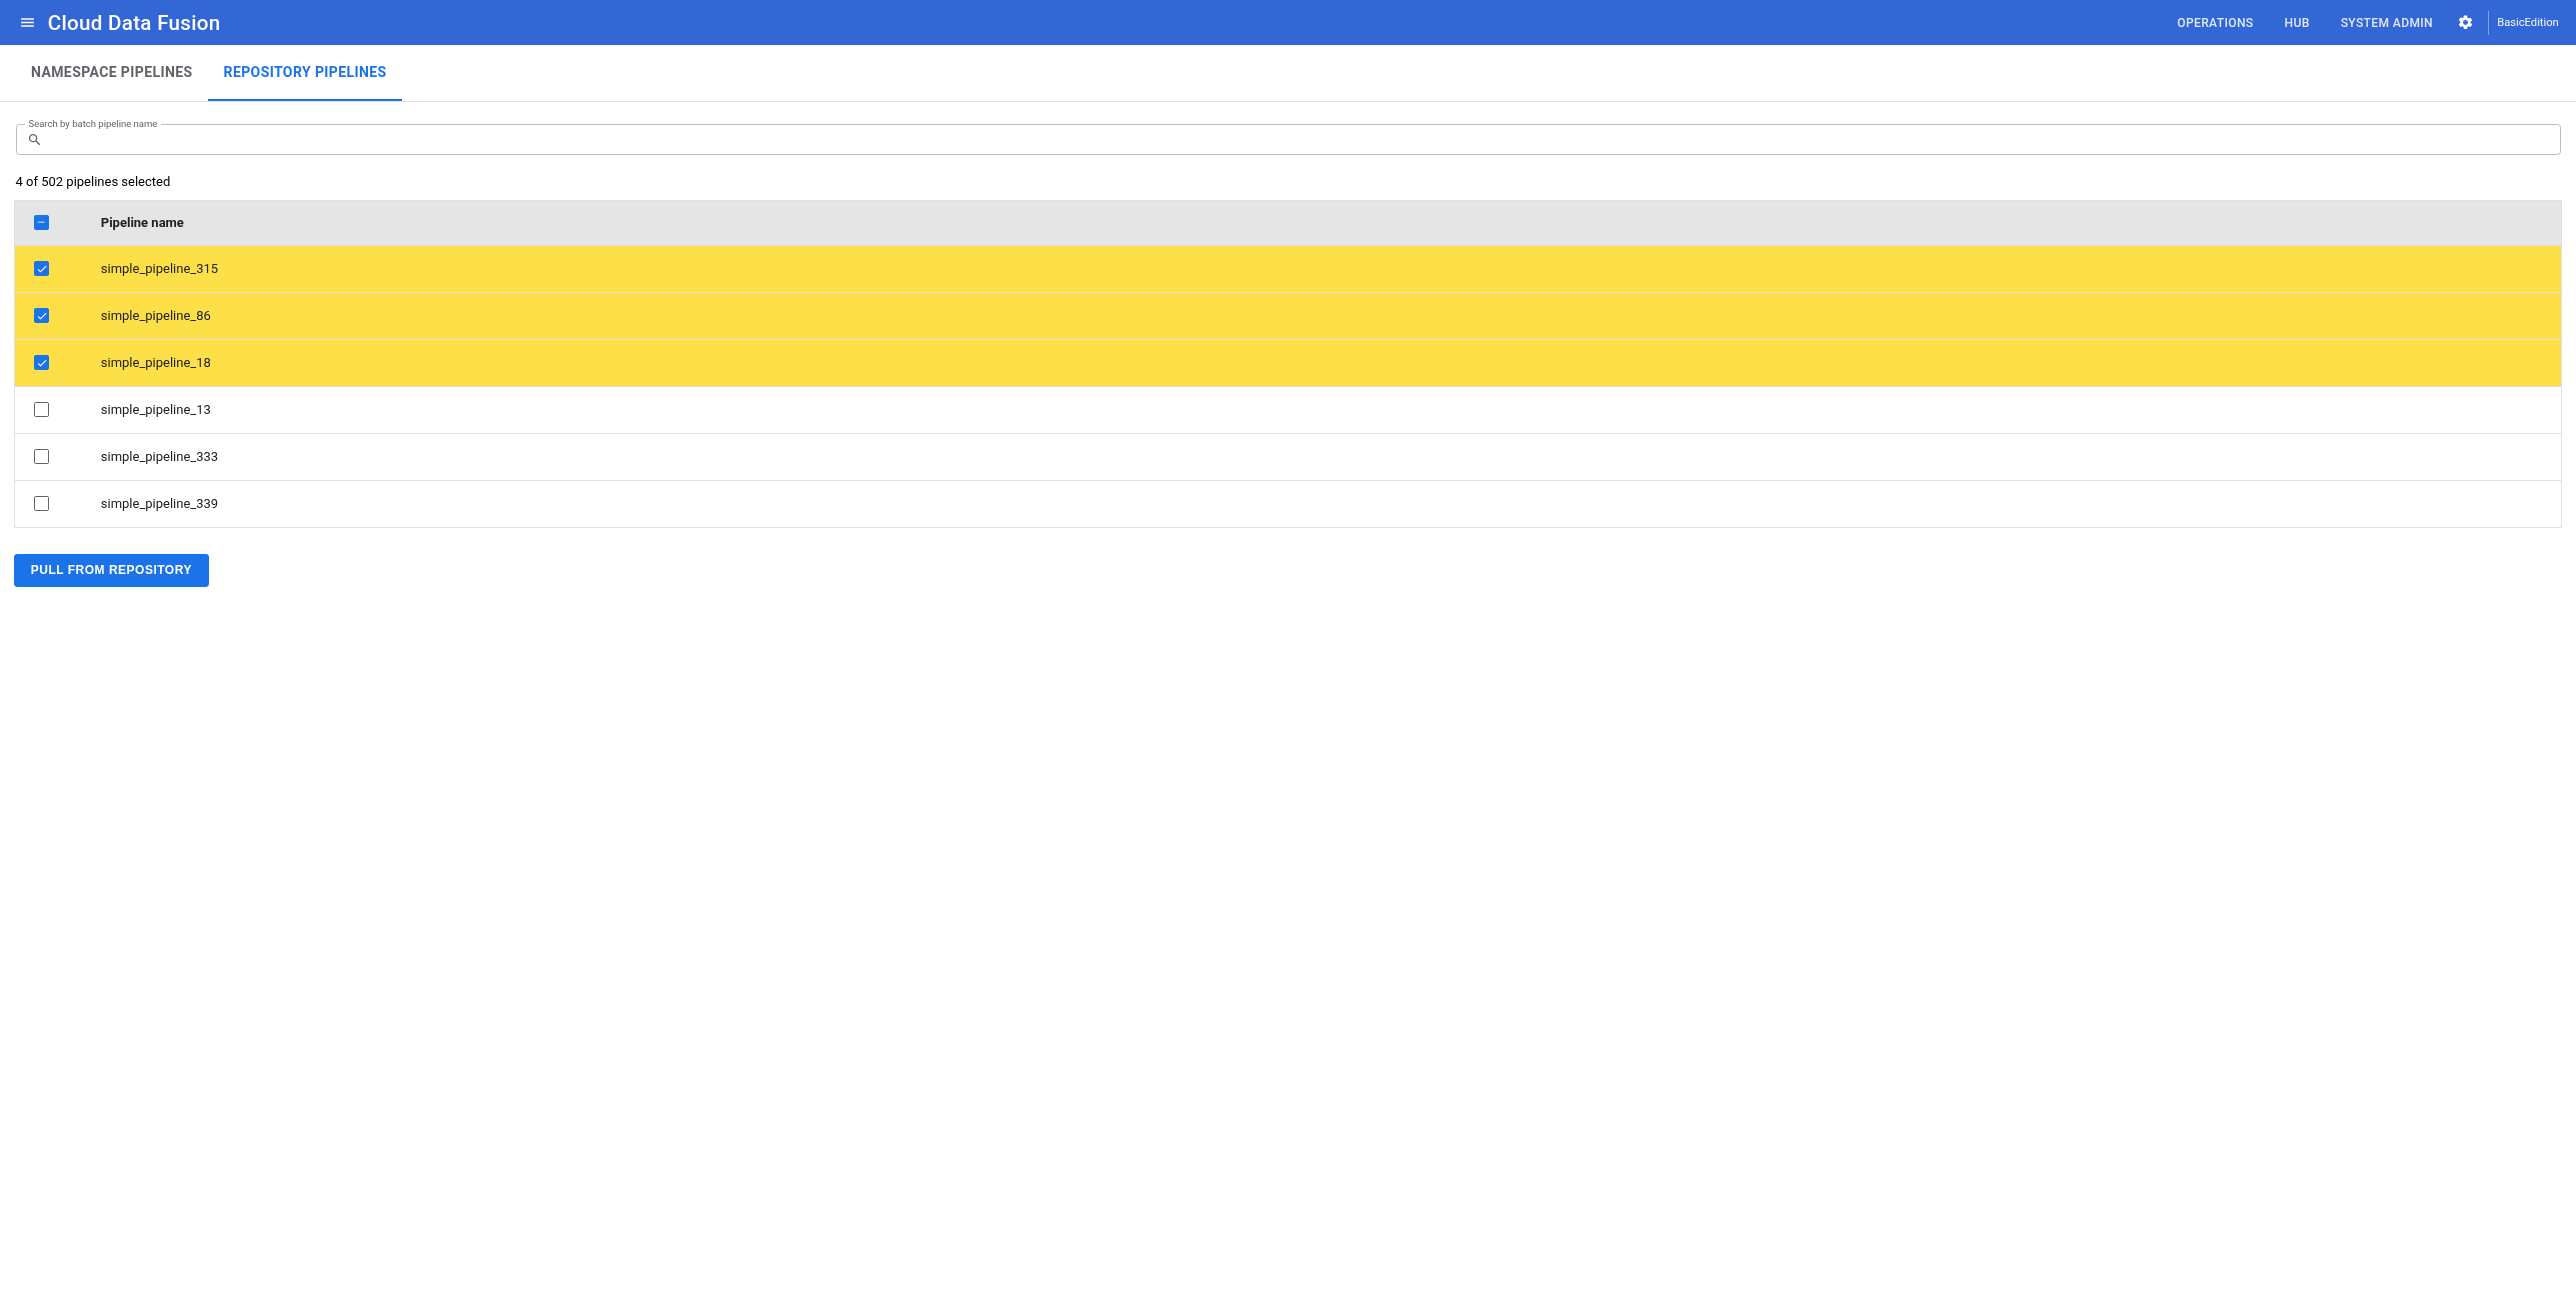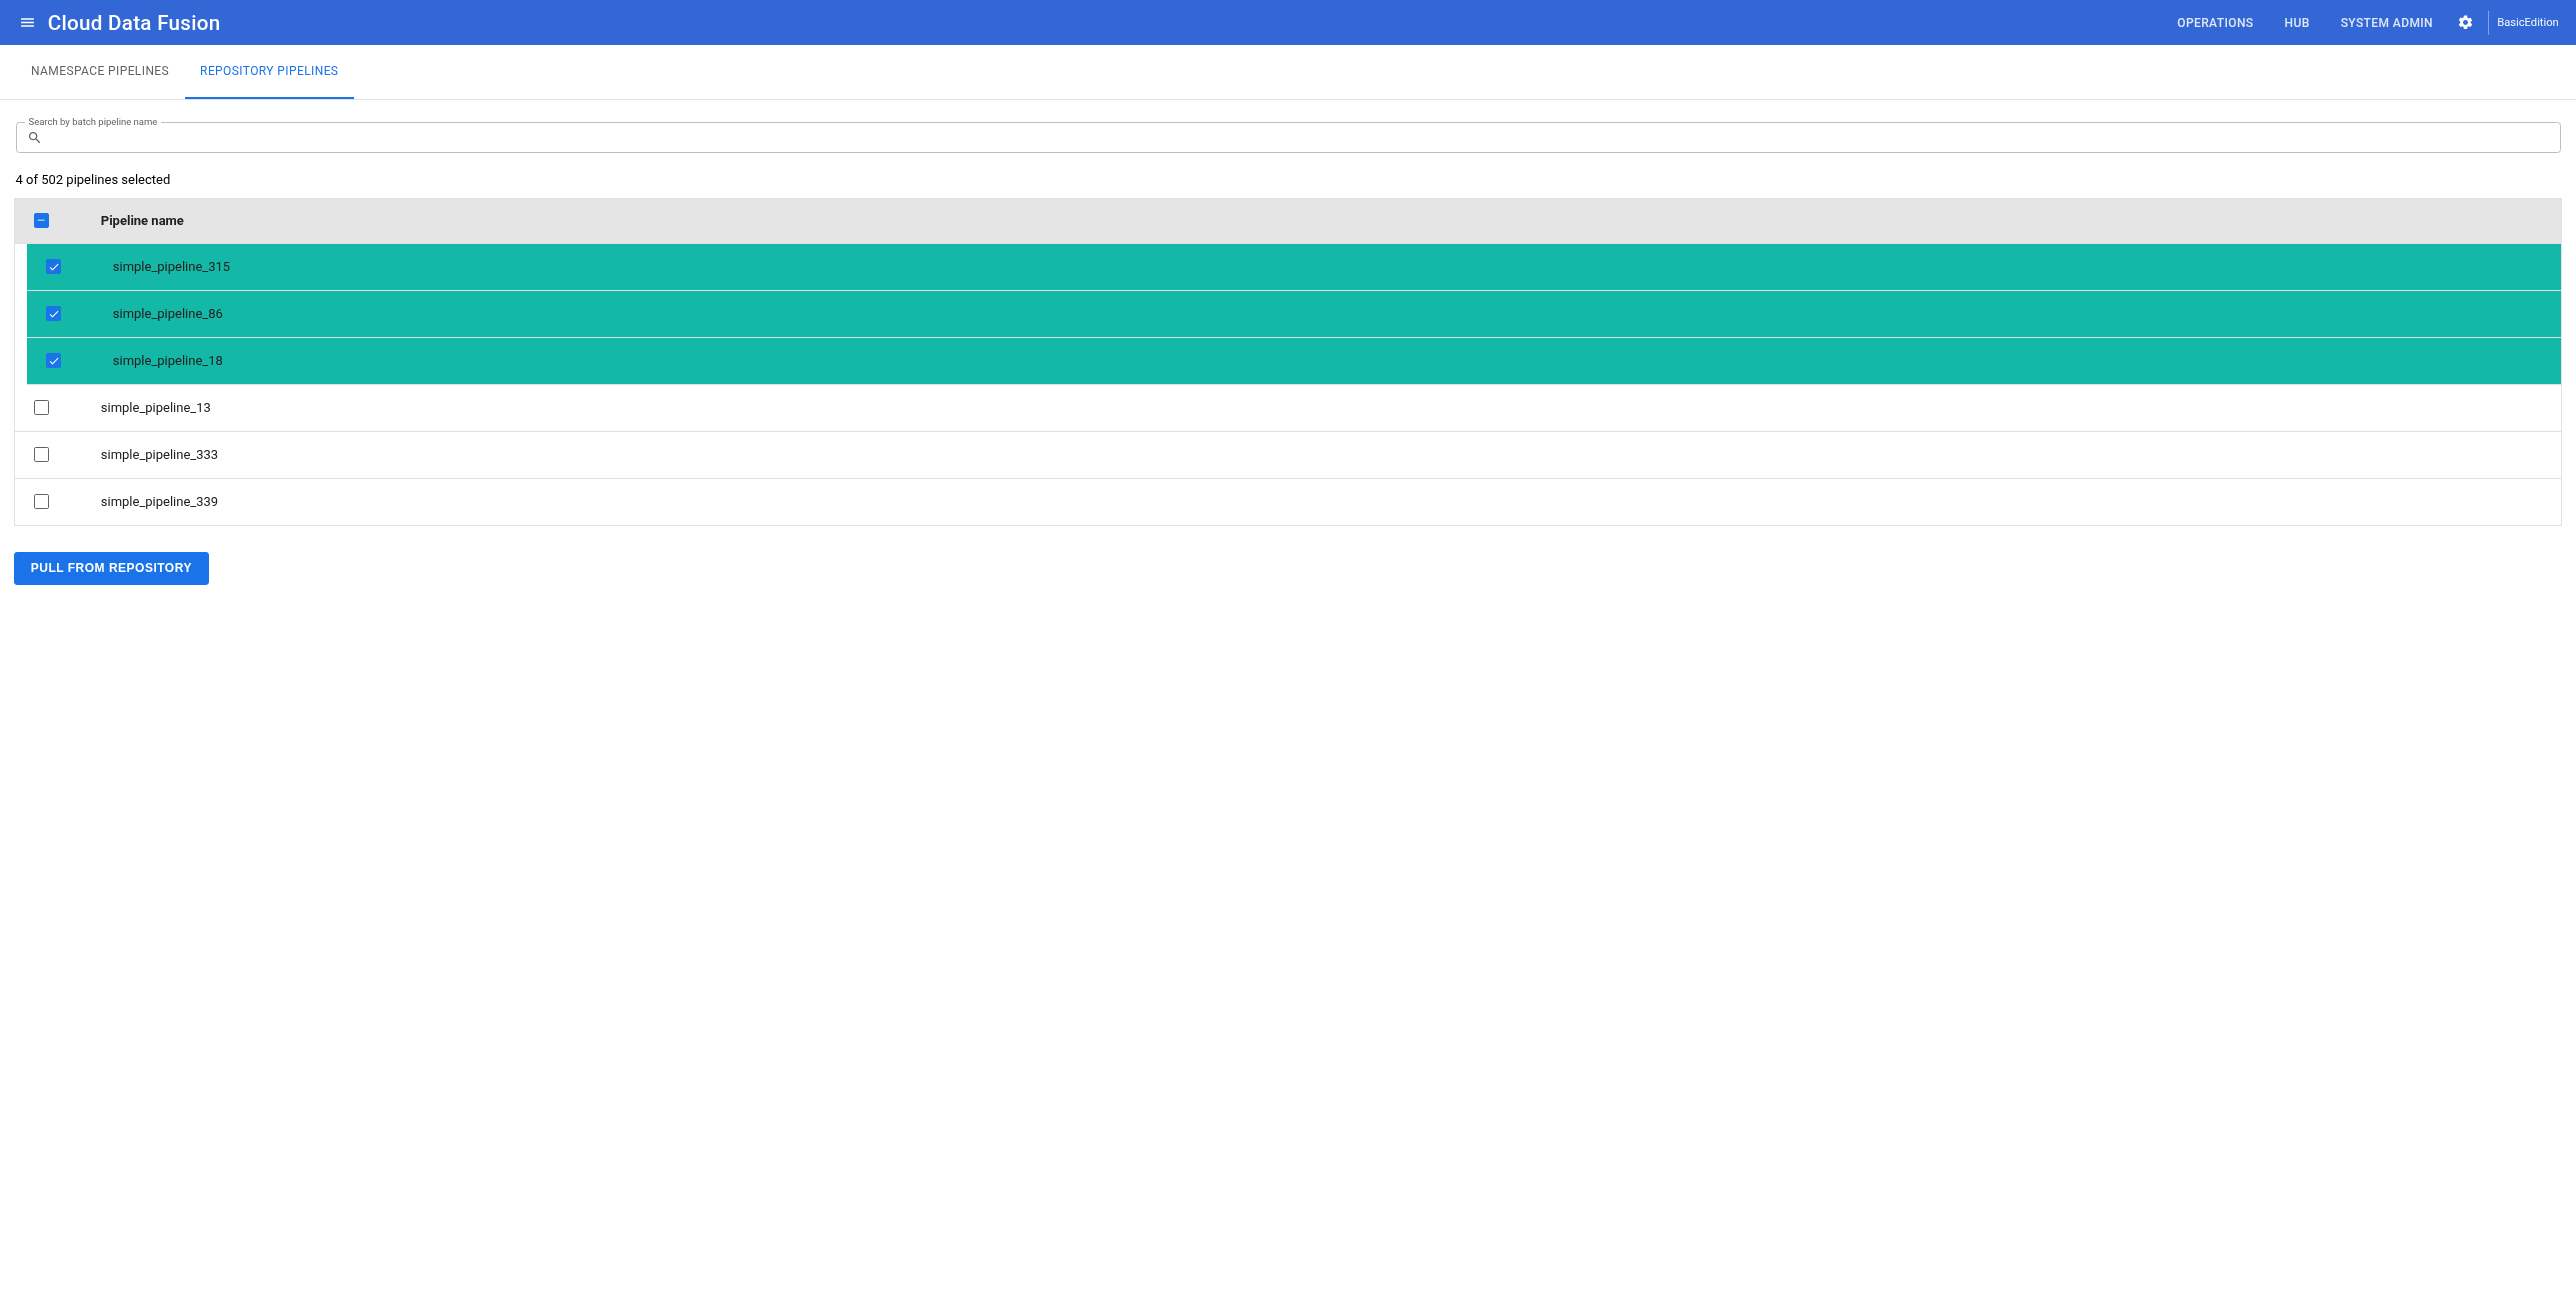--- a/index.html
+++ b/index.html
@@ -68,22 +68,22 @@
     color: rgba(255,255,255,0.95);
   }
 
   
   .tabs {
     display: flex;
     border-bottom: 0.9px solid #e0e0e0;
     padding: 0 15.5px;
   }
   .tab {
-    font-size: 12px;
-    font-weight: 400;
+    font-size: 14px;
+    font-weight: 700;
     letter-spacing: 0.4px;
     color: #5f6368;
     padding: 19px 15.5px;
     cursor: pointer;
     border-bottom: 2.6px solid transparent;
   }
   .tab.active {
     color: #1a73e8;
     border-bottom-color: #1a73e8;
   }
@@ -143,21 +143,21 @@
     height: 46px;
     border-top: 0.9px solid #e0e0e0;
     border-bottom: 0.9px solid #e0e0e0;
   }
   .row {
     display: flex;
     align-items: center;
     height: 47px;
     border-bottom: 0.9px solid #e0e0e0;
   }
-  .row.selected { background: #14b8a6; margin-left: 12px; }
+  .row.selected { background: #fde047; }
   .cell-check {
     width: 86px;
     display: flex;
     justify-content: flex-start;
     padding-left: 19px;
   }
   .cell-name {
     flex: 1;
     font-size: 13px;
     color: #212121;

